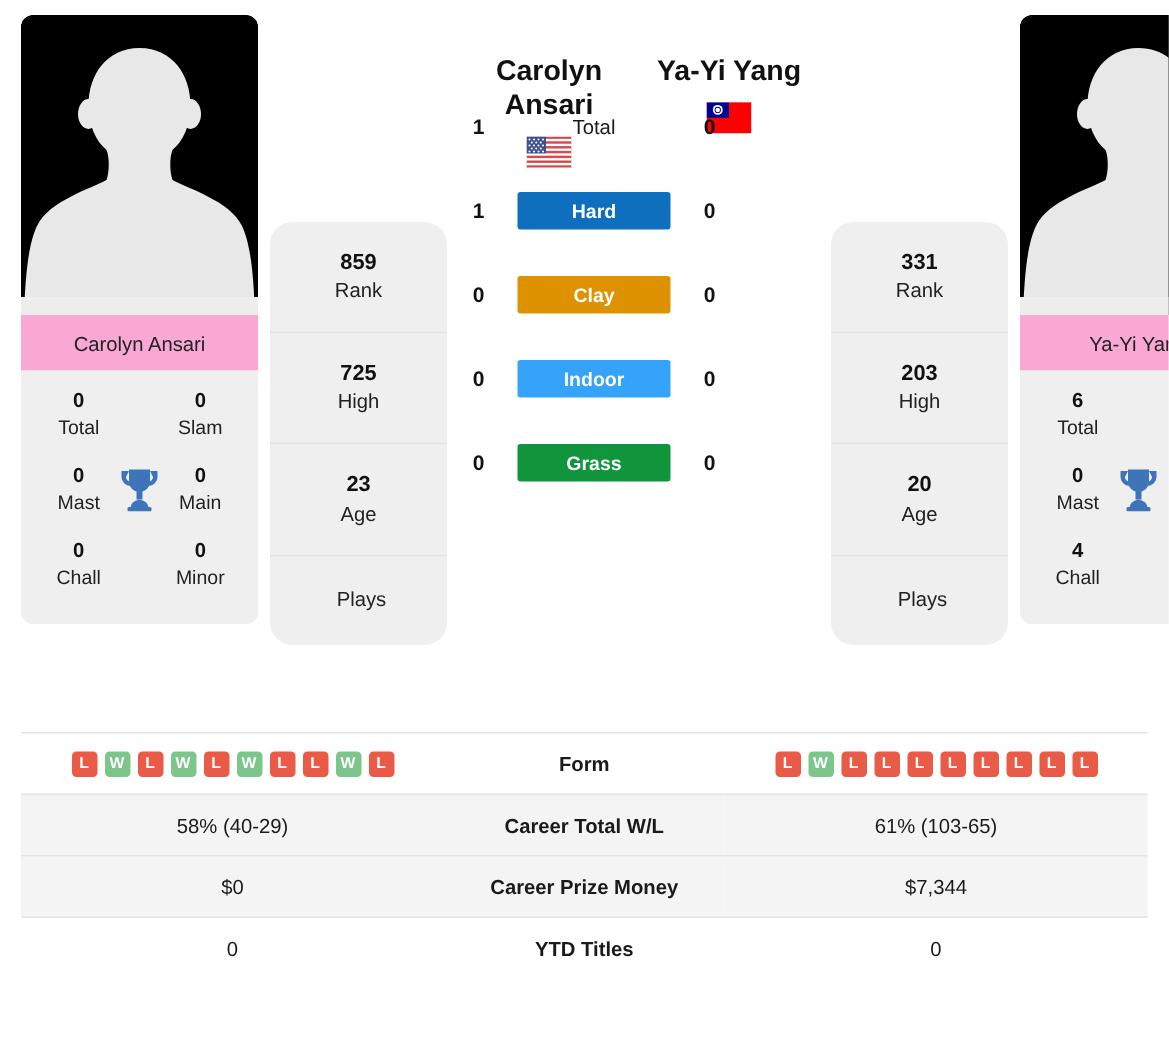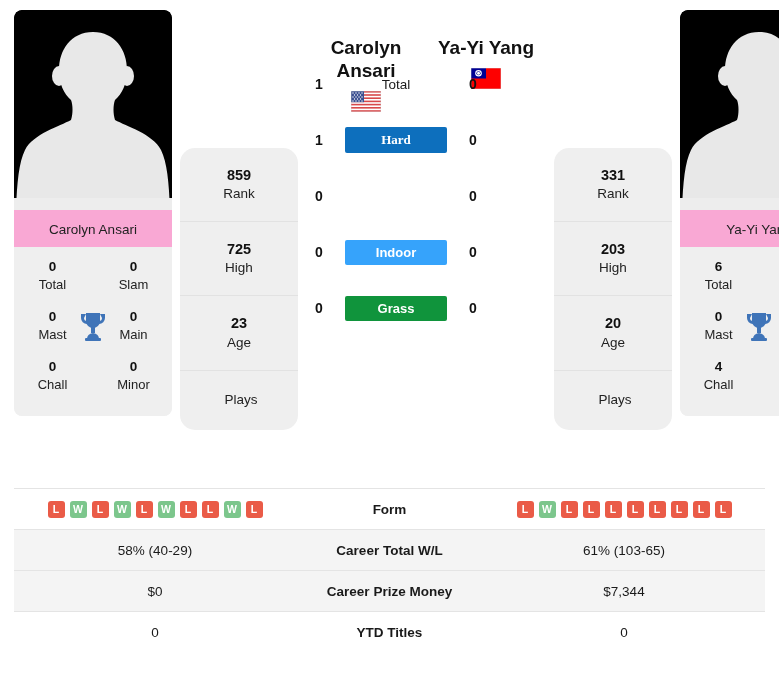--- a/index.html
+++ b/index.html
@@ -310,25 +310,26 @@
       </div>
 
       <div class="h2h-rows">
         <div class="h2h-row">
           <div class="h2h-score">1</div>
           <div class="surface plain">Total</div>
           <div class="h2h-score">0</div>
         </div>
         <div class="h2h-row">
           <div class="h2h-score">1</div>
-          <div class="surface" id="s-hard" style="background: rgb(13, 111, 189); font-family: Liberation Serif, serif;">Hard</div>
+          <div class="surface" id="s-hard" style="background: rgb(13, 111, 189);">Hard</div>
           <div class="h2h-score">0</div>
         </div>
         <div class="h2h-row">
           <div class="h2h-score">0</div>
+          <div class="surface" id="s-clay" style="background: rgb(223, 146, 1);">Clay</div>
           <div class="h2h-score">0</div>
         </div>
         <div class="h2h-row">
           <div class="h2h-score">0</div>
           <div class="surface" id="s-indoor" style="background: rgb(54, 163, 251);">Indoor</div>
           <div class="h2h-score">0</div>
         </div>
         <div class="h2h-row">
           <div class="h2h-score">0</div>
           <div class="surface" id="s-grass" style="background: rgb(16, 148, 60);">Grass</div>

